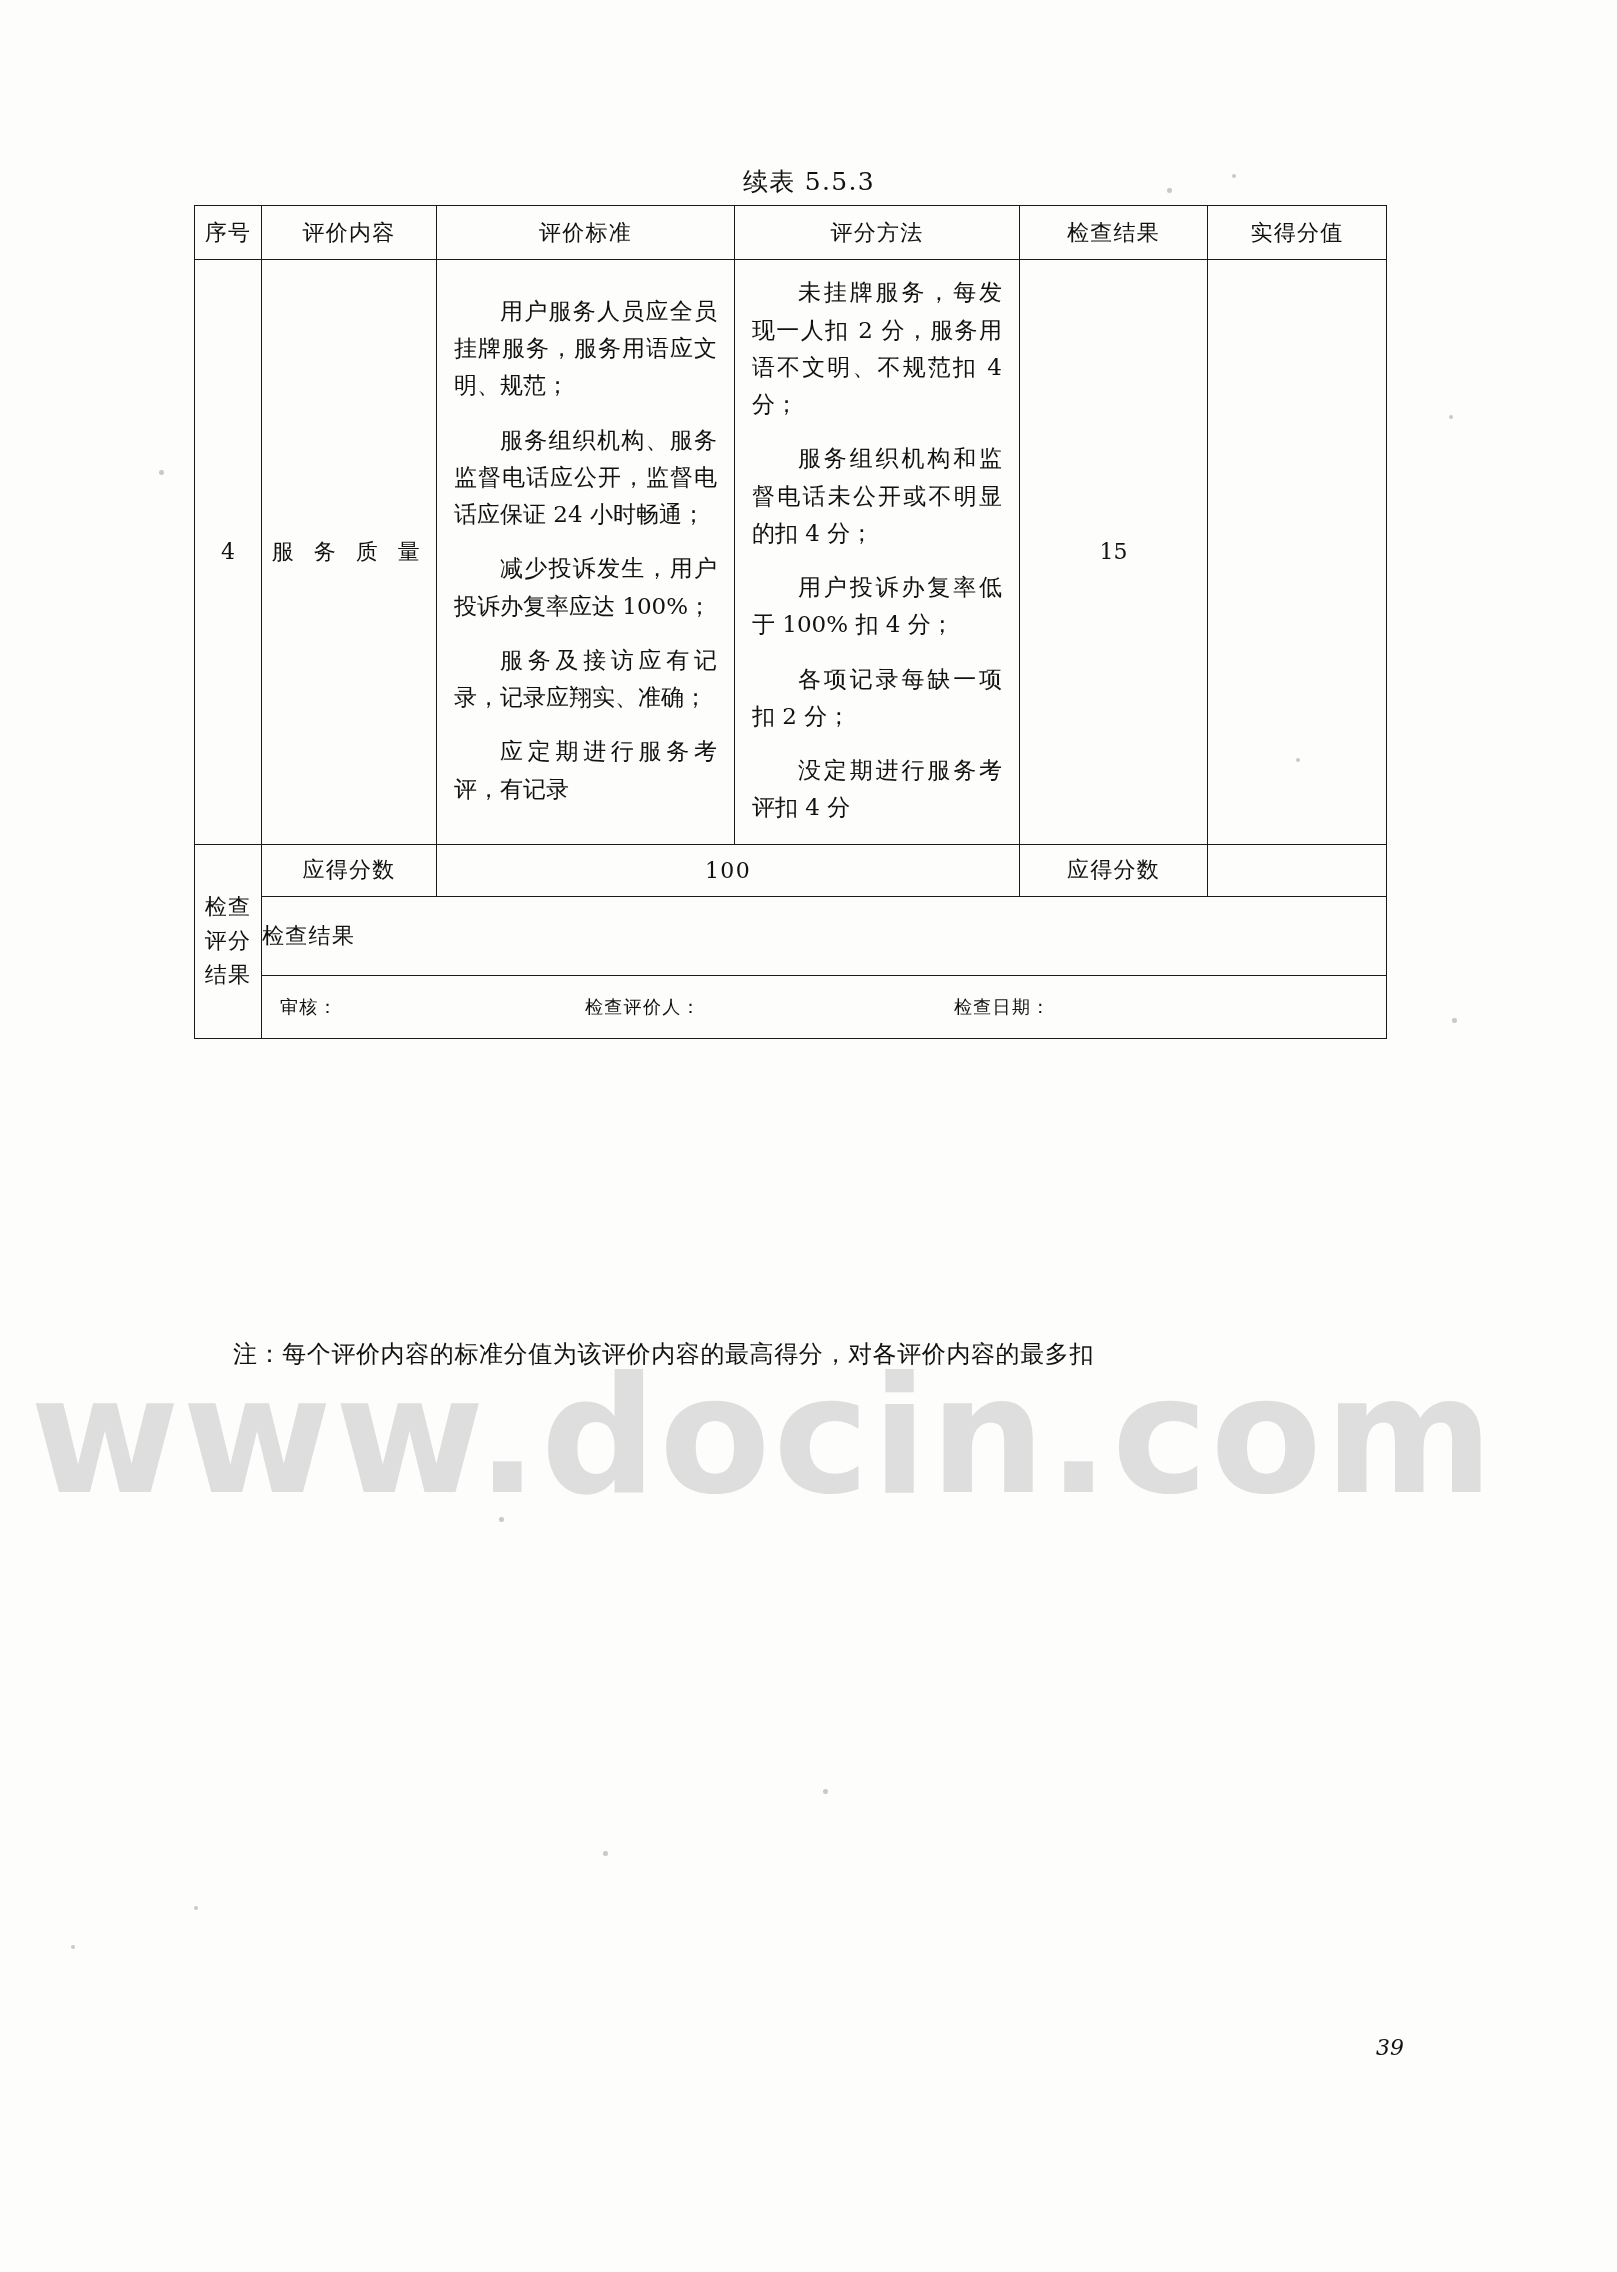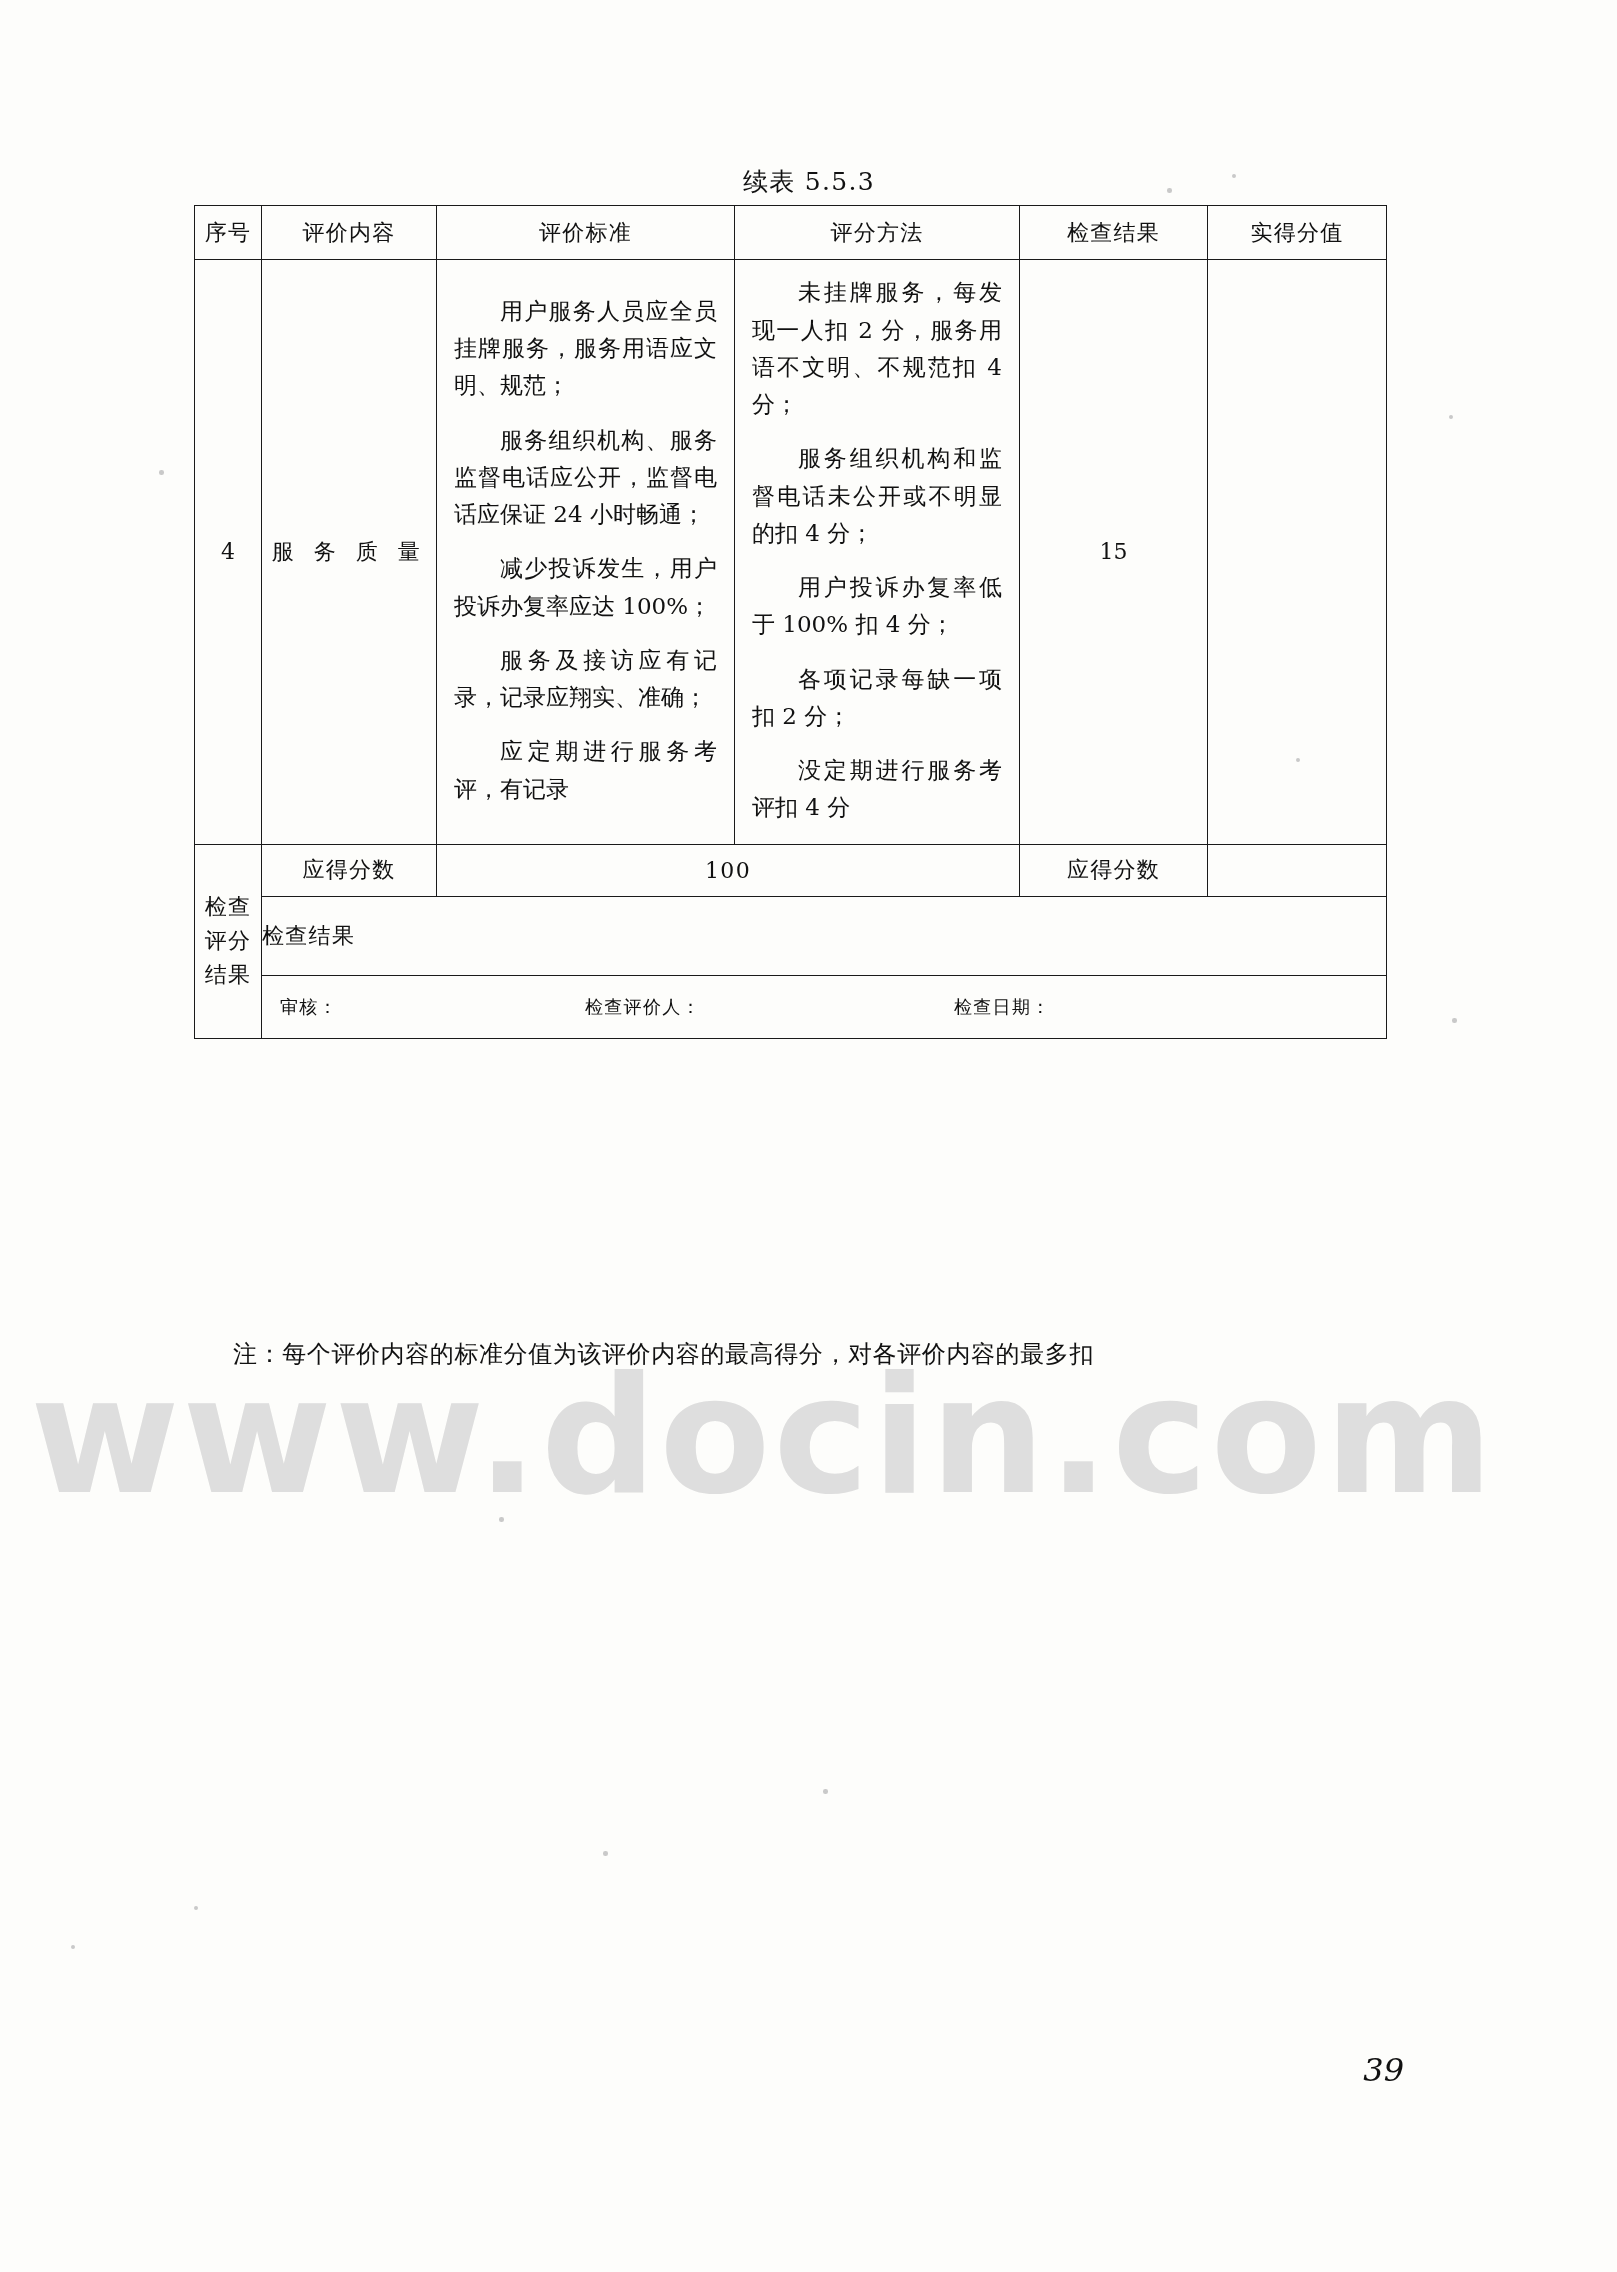--- a/index.html
+++ b/index.html
@@ -140,23 +140,22 @@
     line-height: 1.6;
     letter-spacing: 0.6px;
   }
   .note .l2 { padding-left: 2.1em; display: block; }
 
   .pageno {
     position: absolute;
     right: 214px;
     top: 2035px;
     font-style: italic;
-    font-size: 32px;
+    font-size: 22px;
     font-family: "DejaVu Serif", serif;
-    margin-top: 16px;
   }
 
   
   .speck {
     position: absolute;
     background: #c9c9c9;
     border-radius: 50%;
     pointer-events: none;
   }
 </style>

